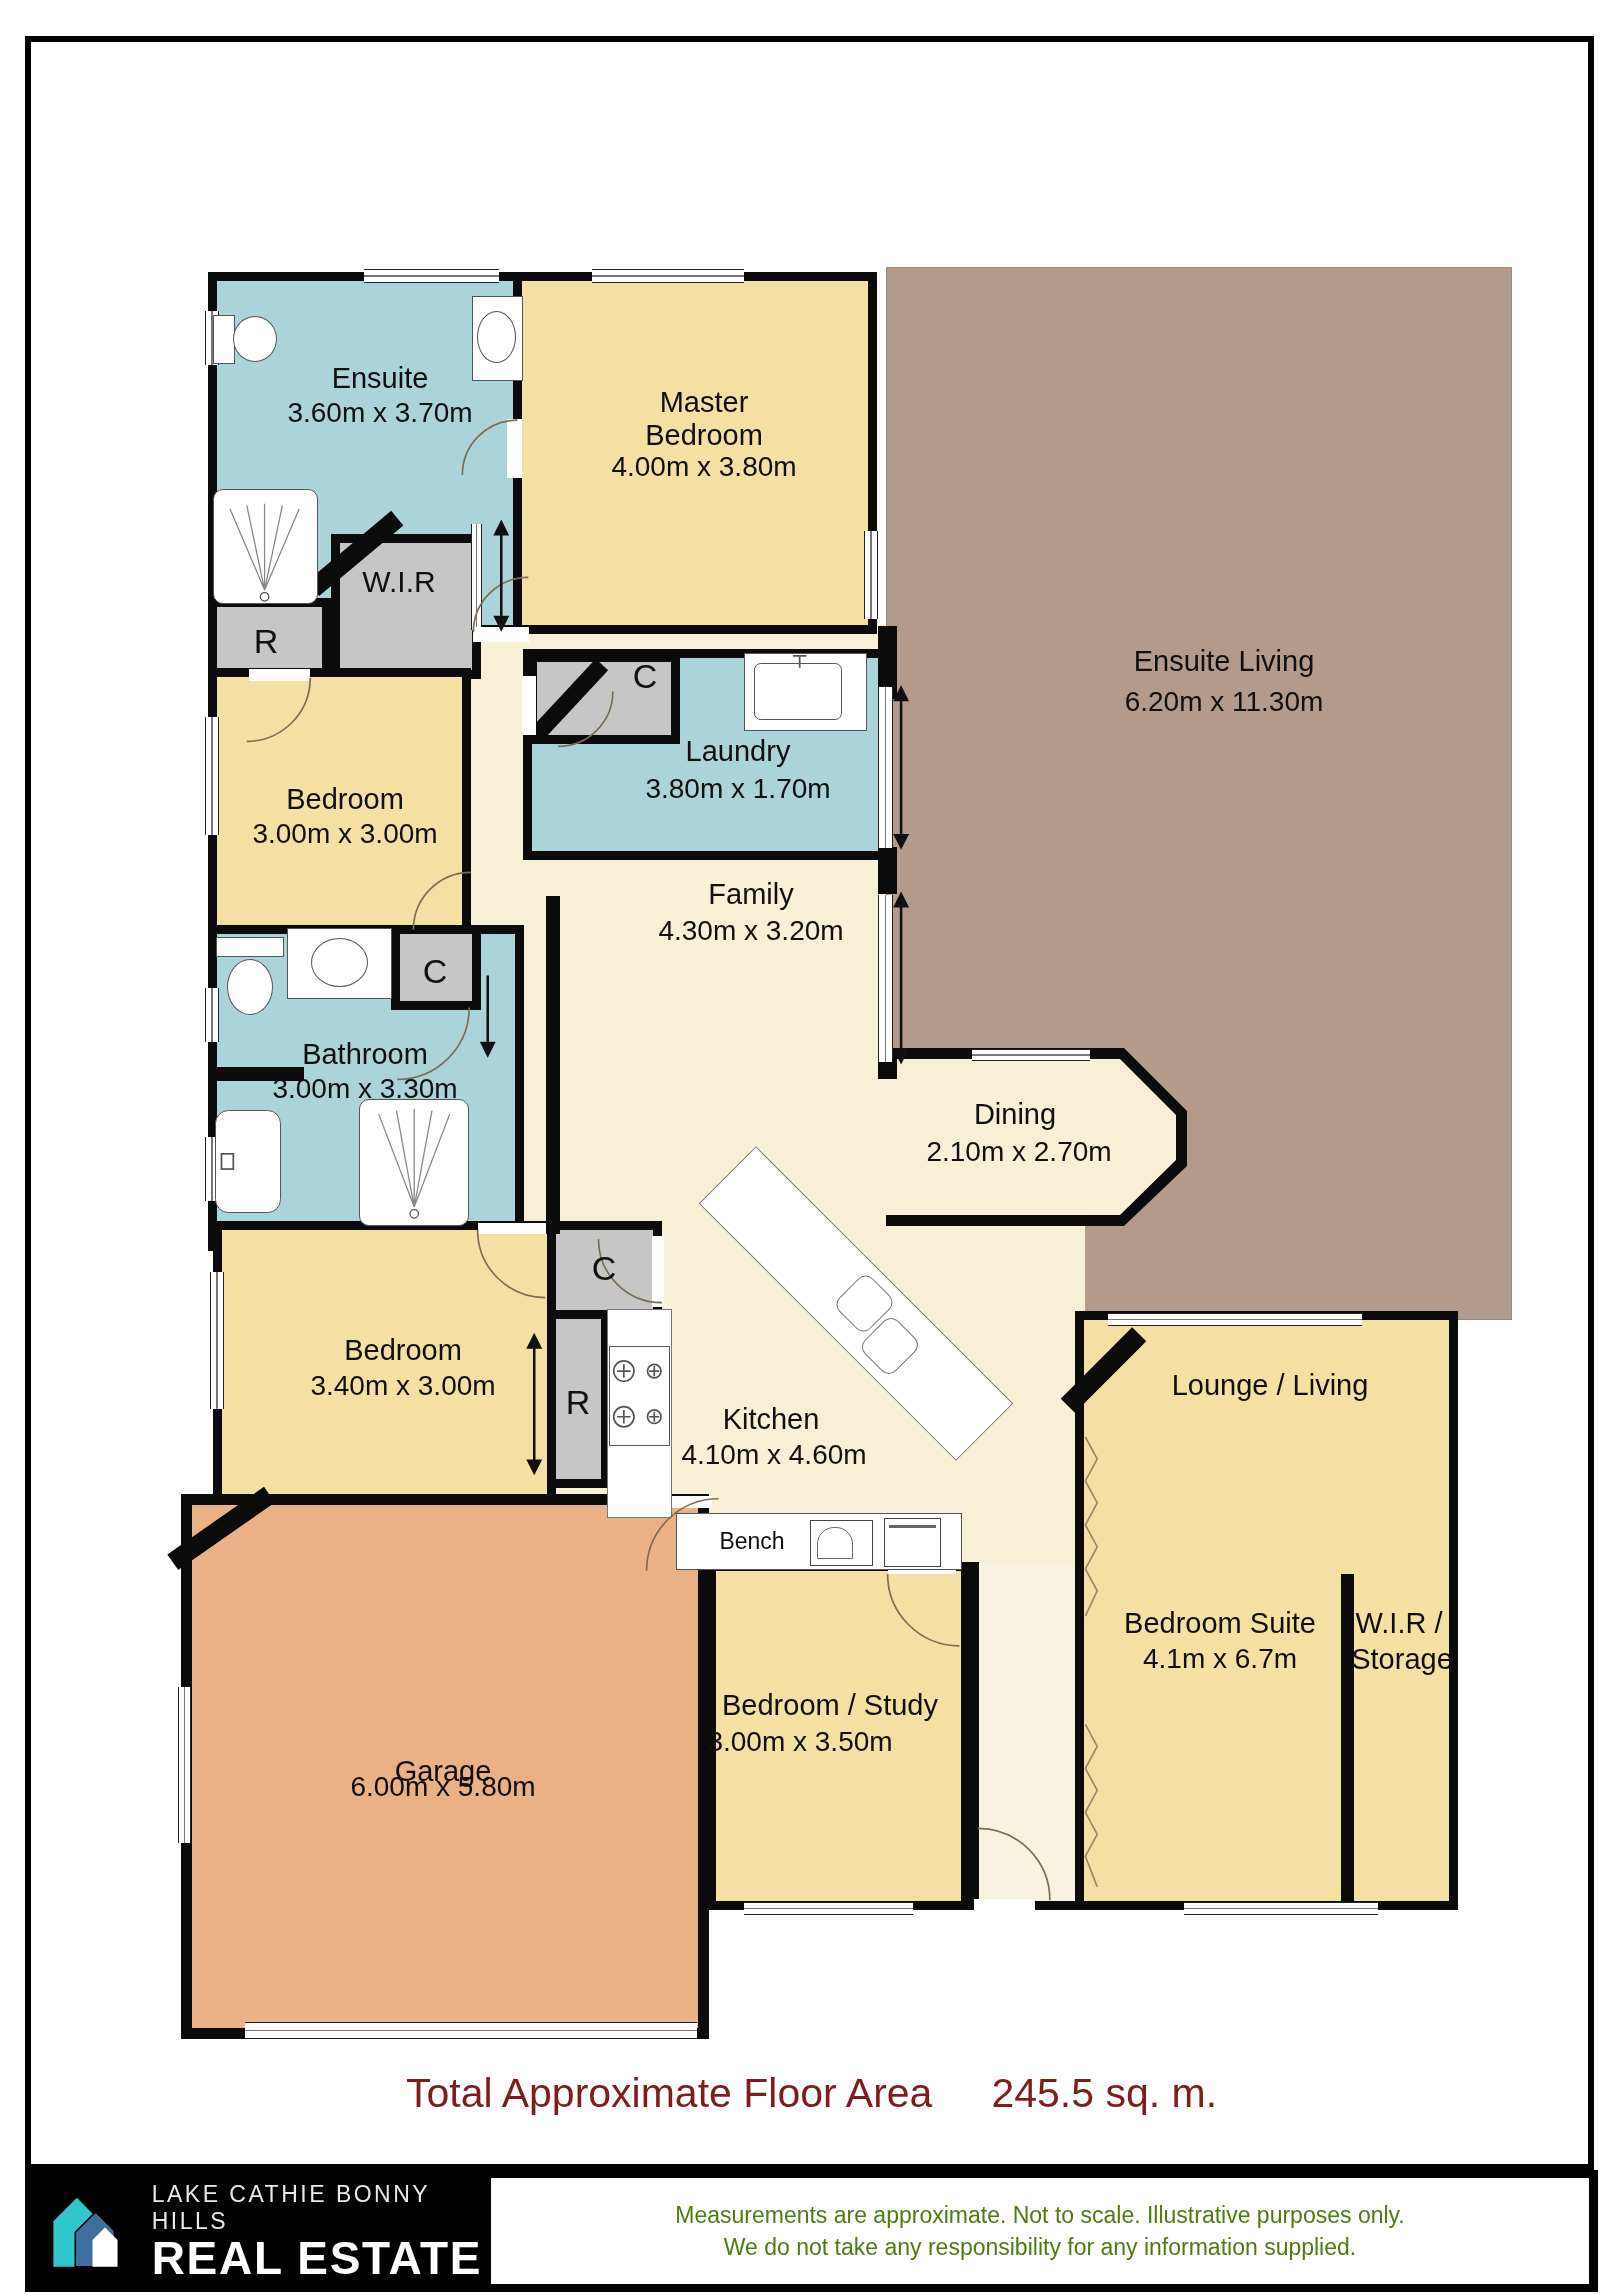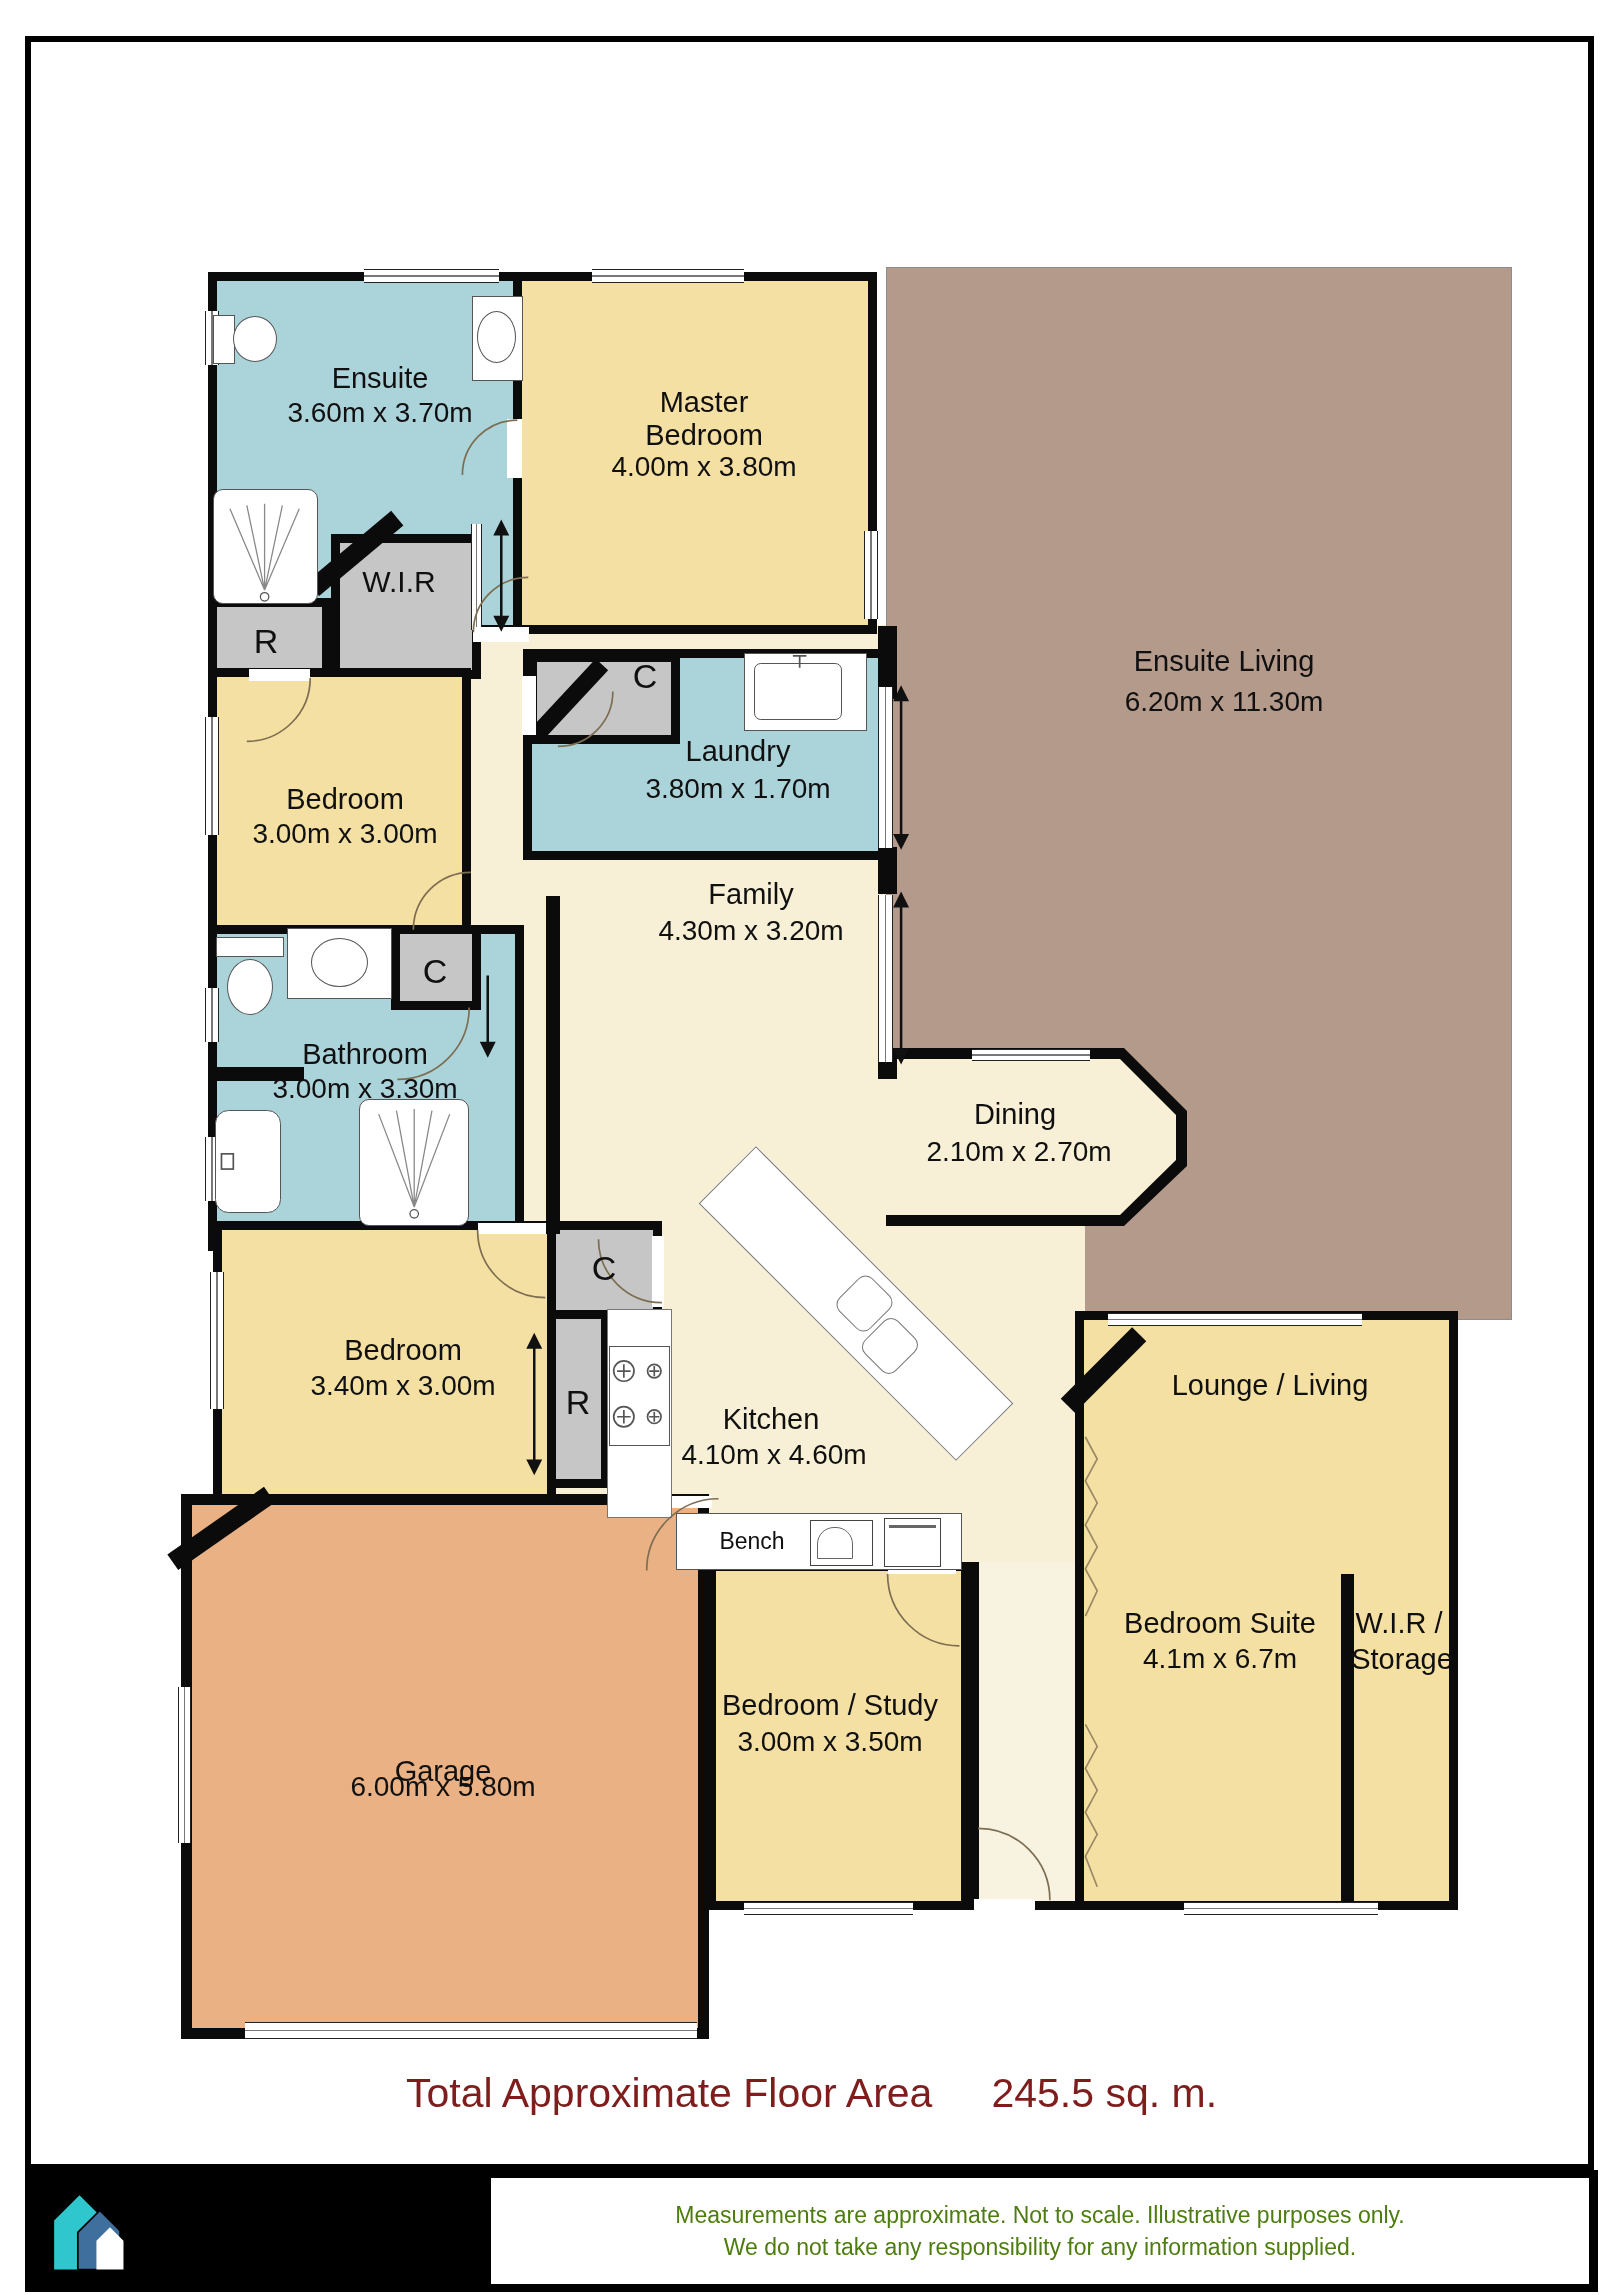--- a/index.html
+++ b/index.html
@@ -219,21 +219,21 @@
 
   <div class="lbl" style="left:1270px;top:1385px;">Lounge / Living</div>
 
   <div class="lbl" style="left:1220px;top:1623px;">Bedroom Suite</div>
   <div class="lbl dims" style="left:1220px;top:1659px;">4.1m x 6.7m</div>
 
   <div class="lbl" style="left:1399px;top:1623px;">W.I.R /</div>
   <div class="lbl" style="left:1402px;top:1659px;">Storage</div>
 
   <div class="lbl" style="left:830px;top:1705px;">Bedroom / Study</div>
-  <div class="lbl dims" style="left:830px;top:1742px;">3.00m x 3.50m</div>
+  <div class="lbl dims" style="left:800px;top:1742px;">3.00m x 3.50m</div>
 
   <div class="lbl" style="left:443px;top:1751px;margin-top:20px;">Garage</div>
   <div class="lbl dims" style="left:443px;top:1787px;">6.00m x 5.80m</div>
 
   <div class="mk" style="left:399px;top:582px;font-size:30px;">W.I.R</div>
   <div class="mk" style="left:266px;top:641px;">R</div>
   <div class="mk" style="left:645px;top:676px;">C</div>
   <div class="mk" style="left:435px;top:971px;">C</div>
   <div class="mk" style="left:604px;top:1268px;">C</div>
   <div class="mk" style="left:578px;top:1402px;">R</div>
@@ -244,20 +244,24 @@
     <span>245.5 sq. m.</span>
   </div>
 
   <div id="footer">
     <div id="logo-box">
       <svg width="93" height="93" viewBox="0 0 110 110" style="margin-left:18.6px;">
         <polygon points="12,100 12,42 42,12 66,36 66,100" fill="#2fc7cd"></polygon>
         <polygon points="40,100 40,56 66,30 90,54 90,100" fill="#3f6f9c" stroke="#000" stroke-width="2"></polygon>
         <polygon points="62,100 62,66 78,50 94,66 94,100" fill="#ffffff"></polygon>
       </svg>
+      <div id="brand">
+        <div class="b1">LAKE CATHIE BONNY HILLS</div>
+        <div class="b2">REAL ESTATE</div>
+      </div>
     </div>
     <div id="disc-box">
       <div>Measurements are approximate. Not to scale. Illustrative purposes only.</div>
       <div>We do not take any responsibility for any information supplied.</div>
     </div>
   </div>
 
 </div>
 
 

